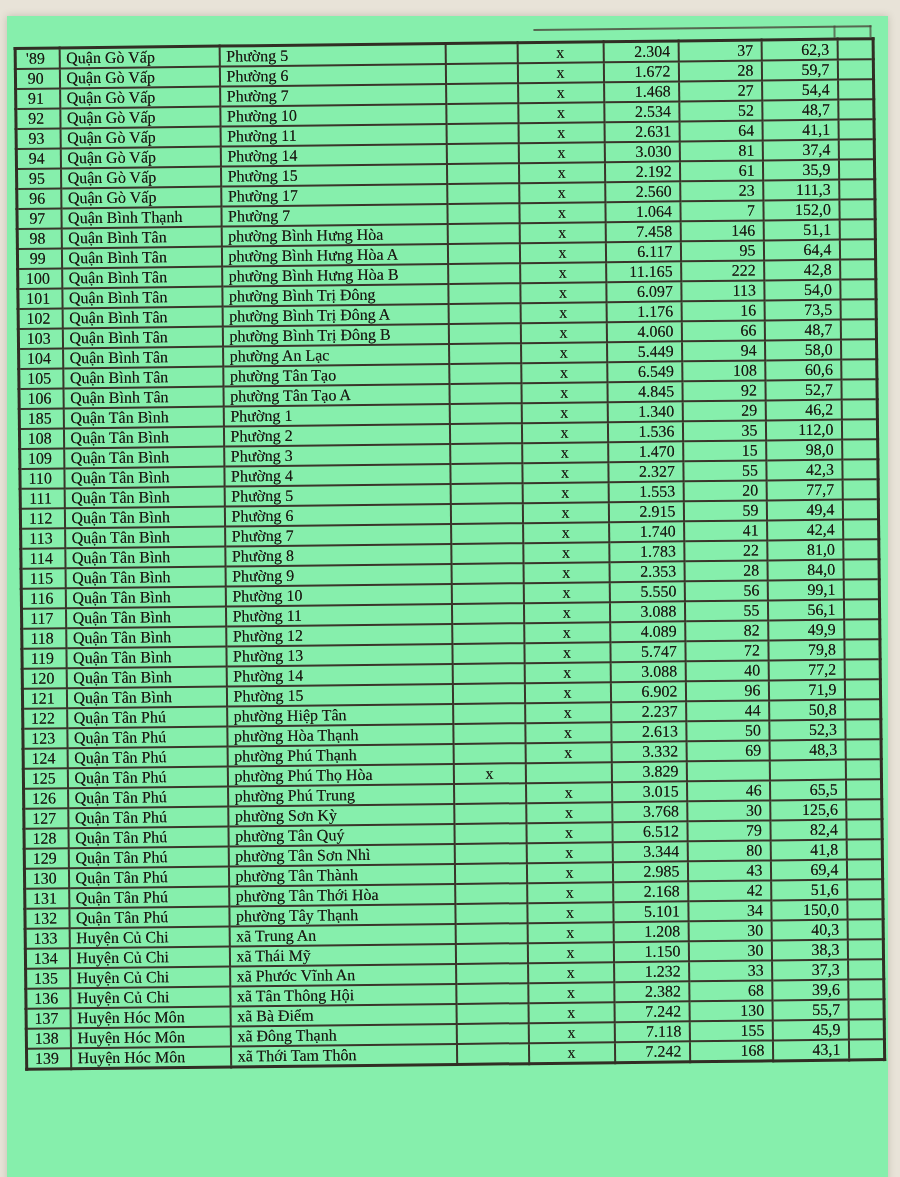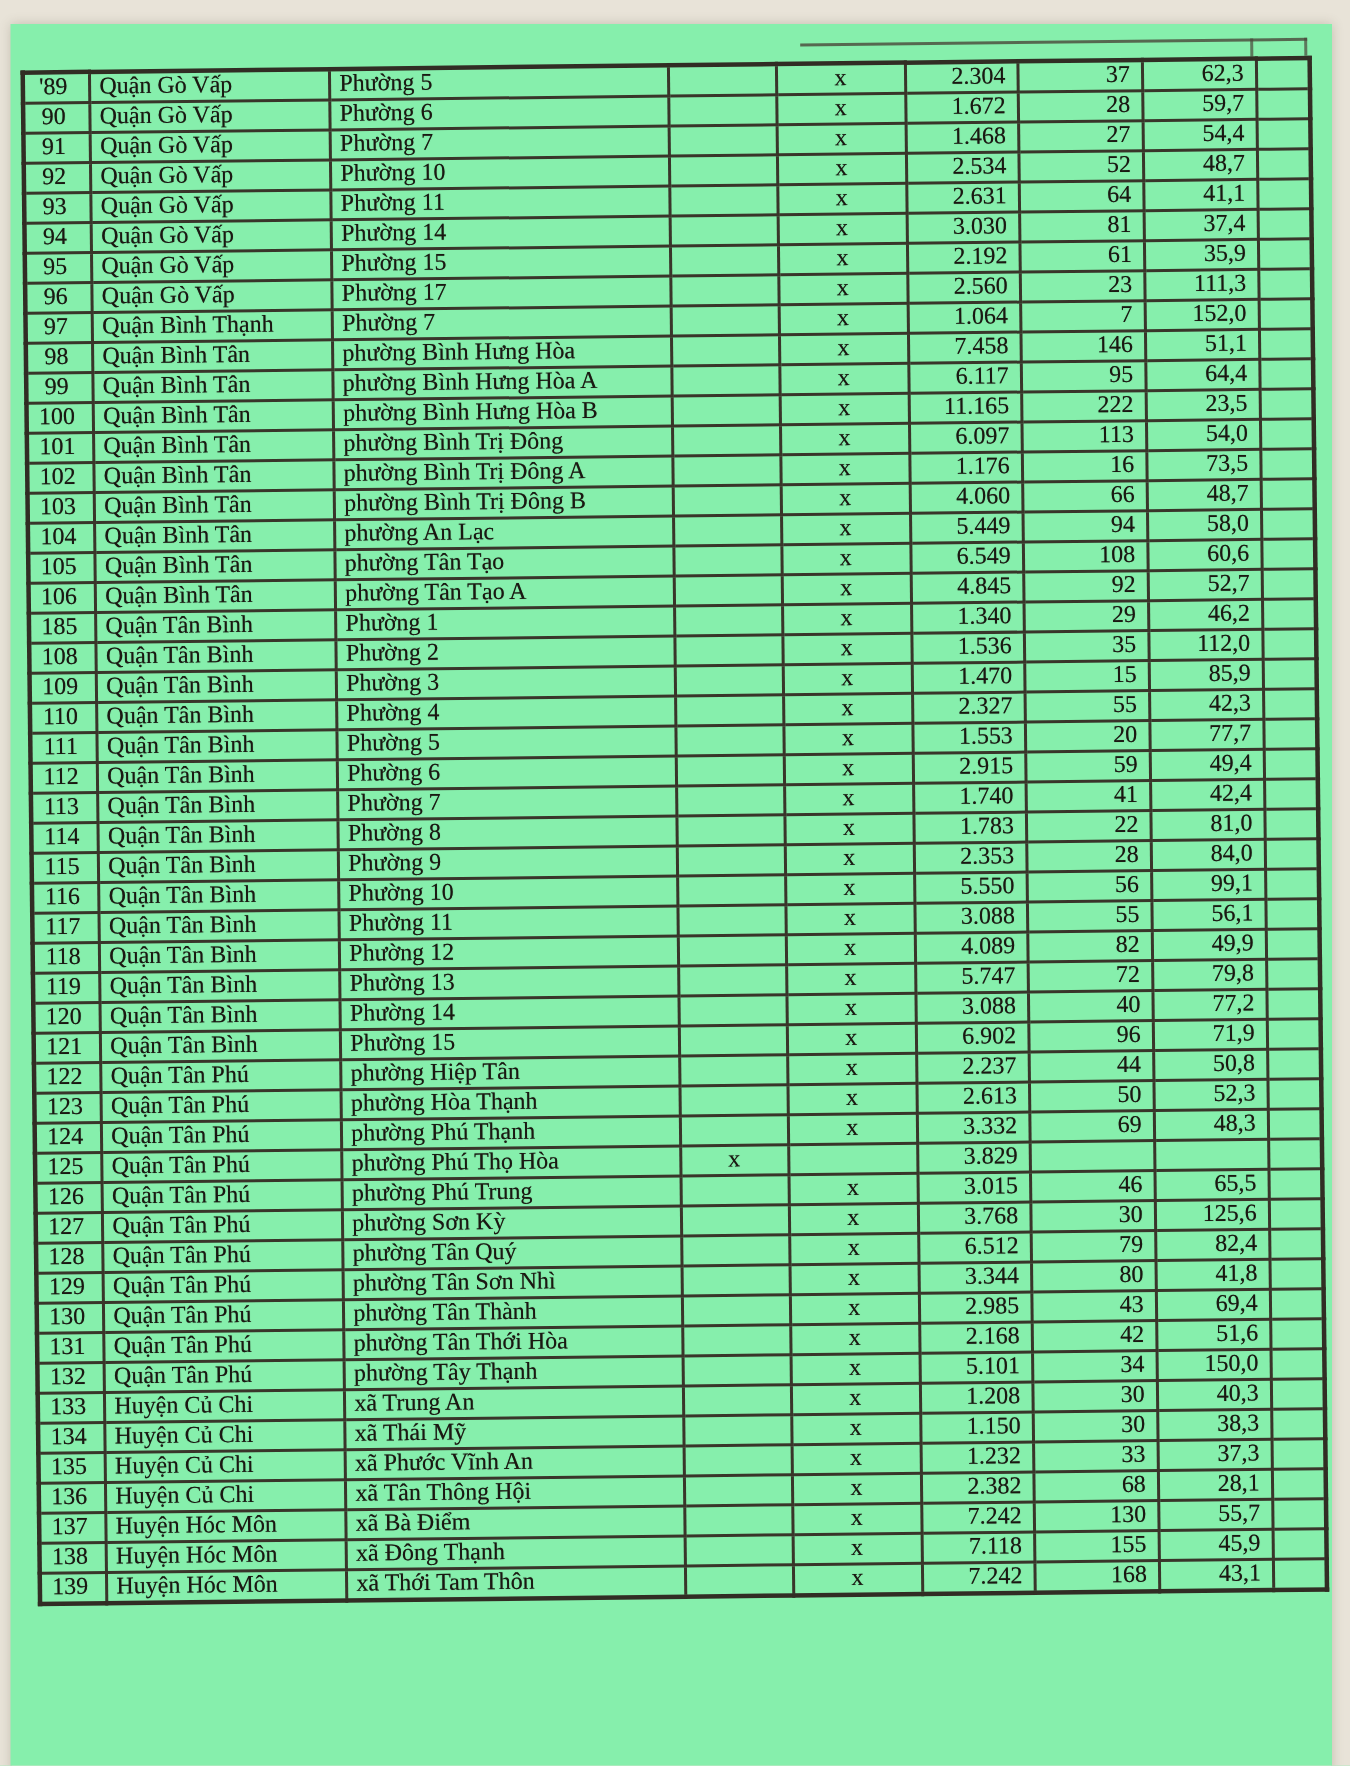--- a/index.html
+++ b/index.html
@@ -221,21 +221,21 @@
               <td class="mark"></td>
             </tr>
             <tr>
               <td class="no">100</td>
               <td class="txt">Quận Bình Tân</td>
               <td class="txt">phường Bình Hưng Hòa B</td>
               <td class="mark"></td>
               <td class="mark">x</td>
               <td class="val">11.165</td>
               <td class="val">222</td>
-              <td class="val">23,5</td>
+              <td class="val">42,8</td>
               <td class="mark"></td>
             </tr>
             <tr>
               <td class="no">101</td>
               <td class="txt">Quận Bình Tân</td>
               <td class="txt">phường Bình Trị Đông</td>
               <td class="mark"></td>
               <td class="mark">x</td>
               <td class="val">6.097</td>
               <td class="val">113</td>
@@ -320,21 +320,21 @@
               <td class="mark"></td>
             </tr>
             <tr>
               <td class="no">109</td>
               <td class="txt">Quận Tân Bình</td>
               <td class="txt">Phường 3</td>
               <td class="mark"></td>
               <td class="mark">x</td>
               <td class="val">1.470</td>
               <td class="val">15</td>
-              <td class="val">85,9</td>
+              <td class="val">98,0</td>
               <td class="mark"></td>
             </tr>
             <tr>
               <td class="no">110</td>
               <td class="txt">Quận Tân Bình</td>
               <td class="txt">Phường 4</td>
               <td class="mark"></td>
               <td class="mark">x</td>
               <td class="val">2.327</td>
               <td class="val">55</td>
@@ -617,21 +617,21 @@
               <td class="mark"></td>
             </tr>
             <tr>
               <td class="no">136</td>
               <td class="txt">Huyện Củ Chi</td>
               <td class="txt">xã Tân Thông Hội</td>
               <td class="mark"></td>
               <td class="mark">x</td>
               <td class="val">2.382</td>
               <td class="val">68</td>
-              <td class="val">28,1</td>
+              <td class="val">39,6</td>
               <td class="mark"></td>
             </tr>
             <tr>
               <td class="no">137</td>
               <td class="txt">Huyện Hóc Môn</td>
               <td class="txt">xã Bà Điểm</td>
               <td class="mark"></td>
               <td class="mark">x</td>
               <td class="val">7.242</td>
               <td class="val">130</td>

